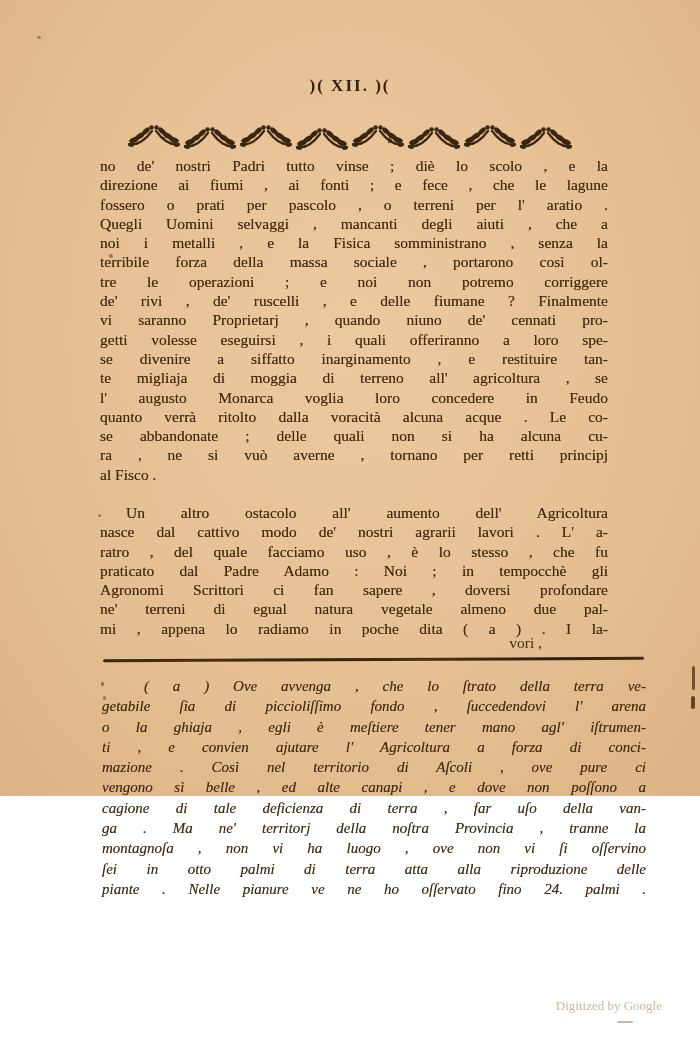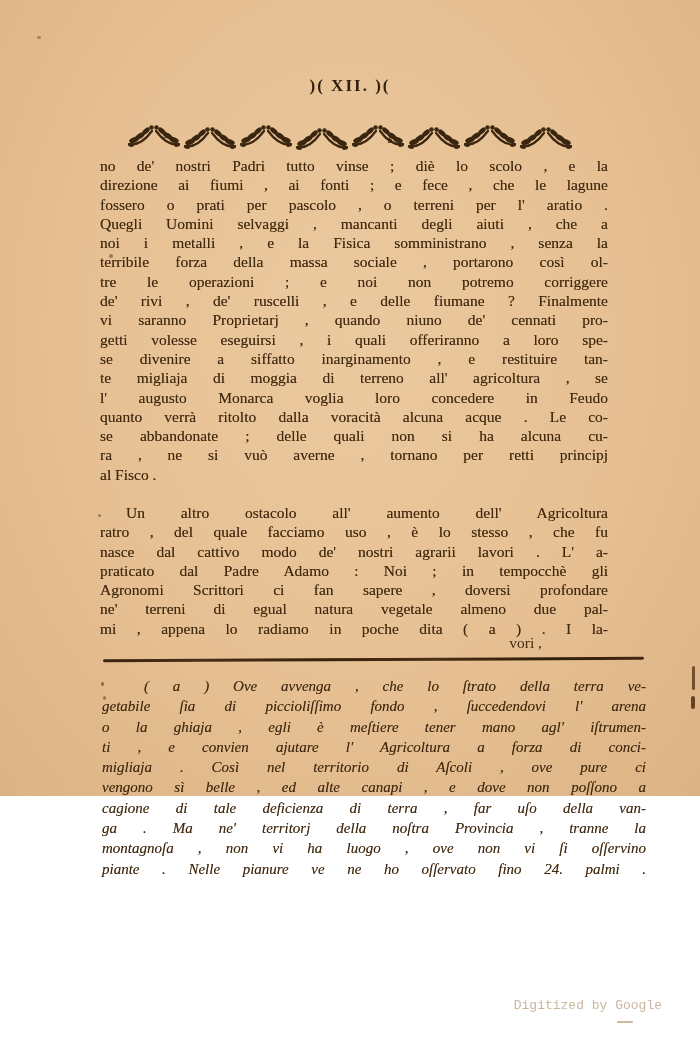--- a/index.html
+++ b/index.html
@@ -40,21 +40,21 @@
     background:linear-gradient(90deg,#3a2410 0%,#4a2f15 18%,#34200c 40%,#4a2f15 60%,#301d0a 82%,#44290f 100%);
     border-radius:2px;transform:rotate(-0.25deg);
   }
   .footnote{
     position:absolute;left:102px;width:544px;top:676px;
     font-style:italic;font-size:15px;line-height:20.3px;
     text-shadow:0 0 0.4px rgba(62,38,12,0.5);
   }
   .watermark{
     position:absolute;right:38px;top:998px;
-    font-family:Liberation Mono, monospace;
+    font-family:Liberation Serif, serif;
     font-size:13px;color:rgba(150,110,60,0.5);
     filter:blur(0.6px);
   }
   .speck{position:absolute;background:#6b4520;border-radius:50%;}
   .edge-mark{position:absolute;background:#4e2f12;border-radius:2px;}
   .faint-dash{position:absolute;background:rgba(140,100,55,0.45);height:2px;border-radius:1px;}
 </style>
 </head>
 <body>
 
@@ -106,42 +106,43 @@
       <div class="tline">te migliaja di moggia di terreno all' agricoltura , se</div>
       <div class="tline">l' augusto Monarca voglia loro concedere in Feudo</div>
       <div class="tline">quanto verrà ritolto dalla voracità alcuna acque . Le co-</div>
       <div class="tline">se abbandonate ; delle quali non si ha alcuna cu-</div>
       <div class="tline">ra , ne si vuò averne , tornano per retti principj</div>
       <div class="tline tline-last">al Fisco .</div>
     </div>
 
   <div class="textblock" style="top:503px;">
       <div class="tline" style="text-indent: 26px;">Un altro ostacolo all' aumento dell' Agricoltura</div>
+      <div class="tline">nasce dal cattivo modo de' nostri agrarii lavori . L' a-</div>
       <div class="tline">ratro , del quale facciamo uso , è lo stesso , che fu</div>
-      <div class="tline">nasce dal cattivo modo de' nostri agrarii lavori . L' a-</div>
       <div class="tline">praticato dal Padre Adamo : Noi ; in tempocchè gli</div>
       <div class="tline">Agronomi Scrittori ci fan sapere , doversi profondare</div>
       <div class="tline">ne' terreni di egual natura vegetale almeno due pal-</div>
       <div class="tline">mi , appena lo radiamo in poche dita ( a ) . I la-</div>
     </div>
 
   <div class="catchword">vori ,</div>
 
   <div class="rule"></div>
 
   <div class="footnote">
       <div class="tline" style="text-indent: 42px;">( a ) Ove avvenga , che lo ſtrato della terra ve-</div>
       <div class="tline">getabile ſia di piccioliſſimo fondo , ſuccedendovi l' arena</div>
       <div class="tline">o la ghiaja , egli è meſtiere tener mano agl' iſtrumen-</div>
       <div class="tline">ti , e convien ajutare l' Agricoltura a forza di conci-</div>
-      <div class="tline">migliaja . Così nel territorio di Aſcoli , ove pure ci</div>
+      <div class="tline">mazione . Così nel territorio di Aſcoli , ove pure ci</div>
       <div class="tline">vengono sì belle , ed alte canapi , e dove non poſſono a</div>
       <div class="tline">cagione di tale deficienza di terra , far uſo della van-</div>
       <div class="tline">ga . Ma ne' territorj della noſtra Provincia , tranne la</div>
       <div class="tline">montagnoſa , non vi ha luogo , ove non vi ſi oſſervino</div>
+      <div class="tline">ſei in otto palmi di terra atta alla riproduzione delle</div>
       <div class="tline">piante . Nelle pianure ve ne ho oſſervato fino 24. palmi .</div>
     </div>
 
   <div class="watermark">Digitized by Google</div>
 
   <div class="speck" style="left:37px;top:36px;width:4px;height:3px;opacity:.5;"></div>
   <div class="speck" style="left:109px;top:254px;width:4px;height:4px;opacity:.6;"></div>
   <div class="speck" style="left:98px;top:514px;width:3px;height:3px;opacity:.6;"></div>
   <div class="speck" style="left:101px;top:682px;width:3px;height:4px;opacity:.7;"></div>
   <div class="speck" style="left:103px;top:696px;width:3px;height:4px;opacity:.6;"></div>

